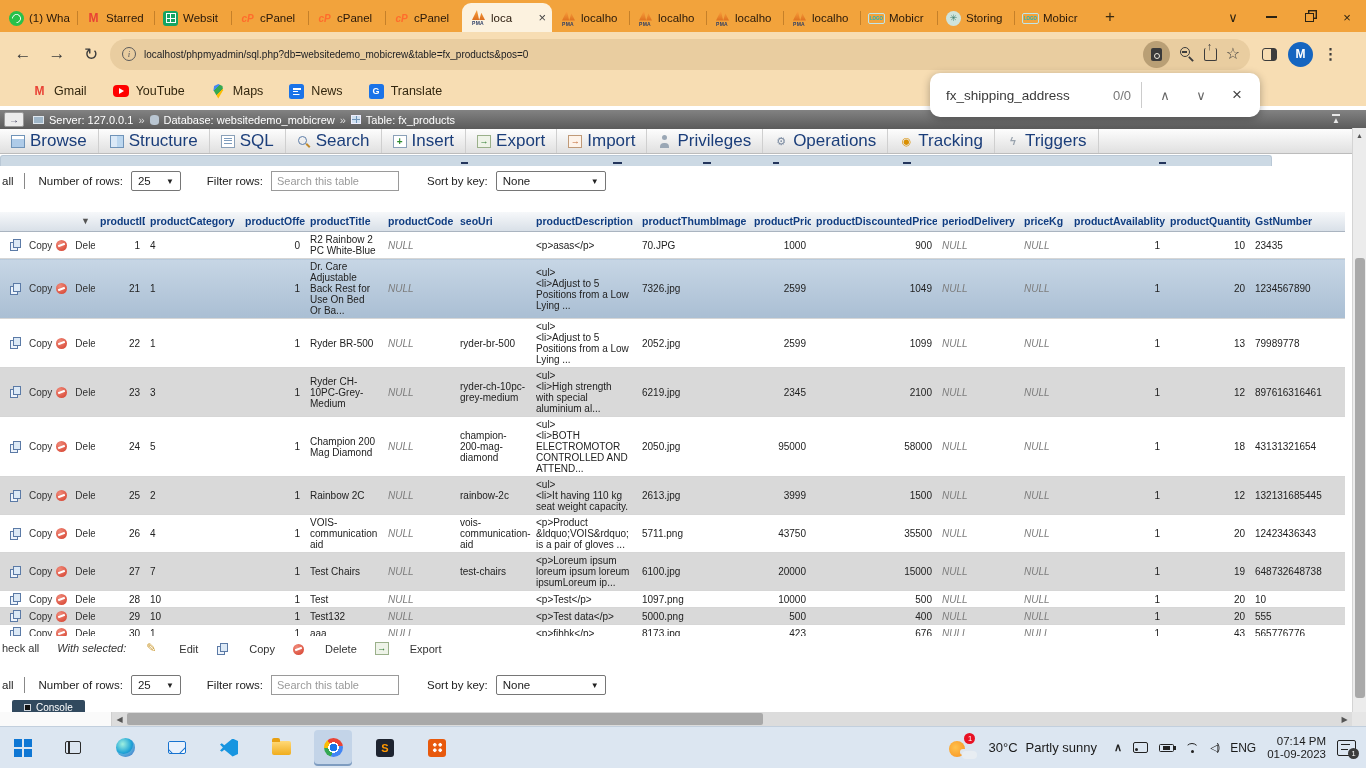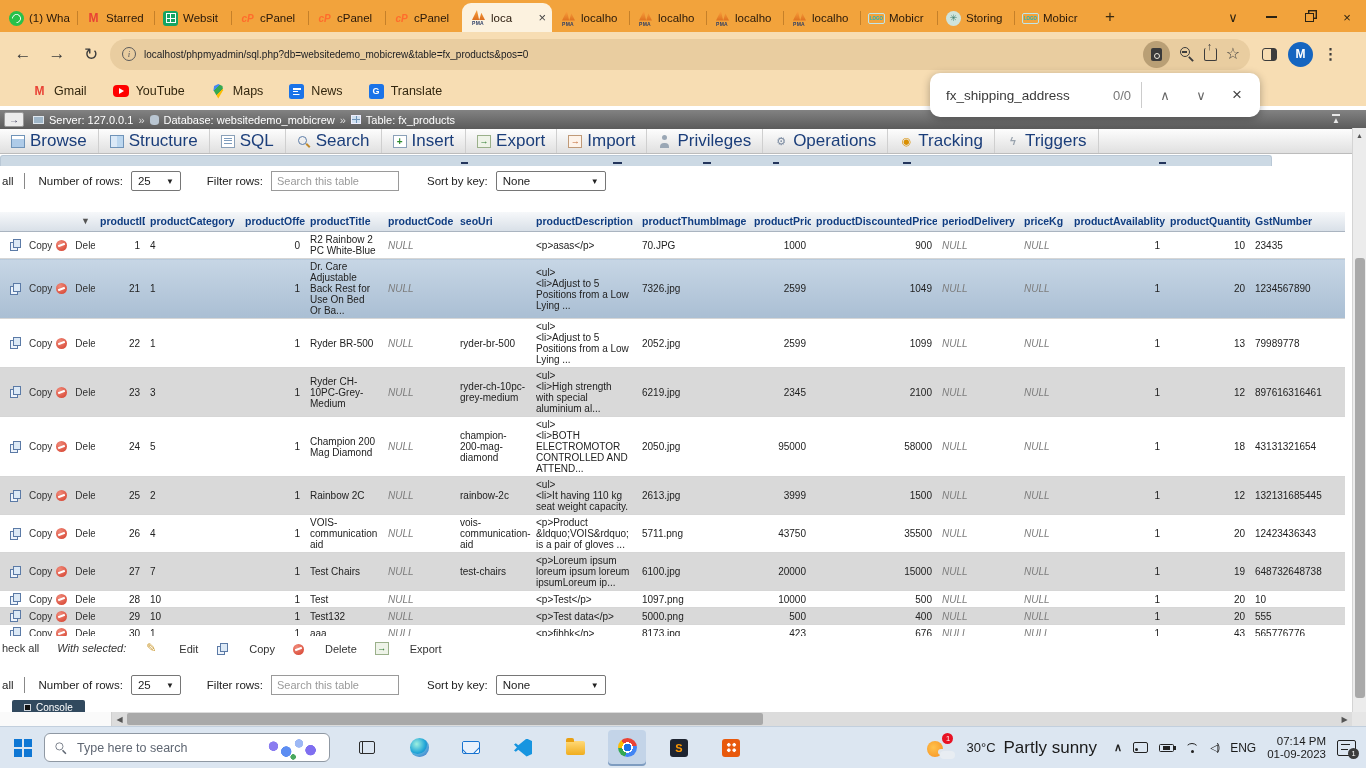--- a/index.html
+++ b/index.html
@@ -207,21 +207,21 @@
   .icon-sublime-icon::after{content:"S"}
   .icon-app-grid-icon{width:18px;height:18px;border-radius:3px;background:#e8590c}
   .icon-app-grid-icon::after{content:"";width:11px;height:11px;background:radial-gradient(circle,#fff 1.6px,transparent 1.9px) 0 0/5.5px 5.5px}
 
   .tb-right{margin-left:auto;display:flex;align-items:center;gap:11px;padding-right:4px}
   .weatheric{position:relative;width:28px;height:24px}
   .weatheric .sun{position:absolute;left:0;bottom:3px;width:16px;height:16px;border-radius:50%;background:radial-gradient(circle at 40% 40%,#ffc24d,#f78f1e)}
   .weatheric .cloud{position:absolute;right:0;bottom:1px;width:15px;height:8px;background:#e8edf2;border-radius:6px;box-shadow:-3px -3px 0 -1px #dfe6ee}
   .weatheric .wbadge{position:absolute;top:-3px;right:2px;width:11px;height:11px;border-radius:50%;background:#e81224;color:#fff;font-size:7.5px;display:flex;align-items:center;justify-content:center}
   .wtemp{font-size:13px;color:#1b1b1b}
-  .wcond{font-size:17px;color:#1b1b1b;margin-left:-3px}
+  .wcond{font-size:13px;color:#1b1b1b;margin-left:-3px}
   .trayic{display:inline-flex;align-items:center;justify-content:center;color:#222}
   .icon-chevron-up-icon::after{content:"∧";font-size:11px;font-weight:700}
   .icon-cast-icon{width:15px;height:11px;border:1.5px solid #222;border-radius:2px;position:relative}
   .icon-cast-icon::after{content:"";position:absolute;left:1px;bottom:1px;width:3px;height:3px;background:#222;border-radius:50%}
   .icon-battery-icon{width:15px;height:8px;border:1.4px solid #222;border-radius:1.5px;position:relative;padding:1px}
   .icon-battery-icon::before{content:"";display:block;width:70%;height:100%;background:#222}
   .icon-battery-icon::after{content:"";position:absolute;right:-3px;top:1.5px;width:1.8px;height:3.5px;background:#222}
   .icon-wifi-icon{width:14px;height:10px;position:relative;overflow:hidden}
   .icon-wifi-icon::before{content:"";position:absolute;left:0;top:0;width:12px;height:12px;border:1.6px solid #222;border-radius:50%;clip-path:polygon(0 0,100% 0,50% 58%)}
   .icon-wifi-icon::after{content:"";position:absolute;left:5.5px;bottom:0;width:3px;height:3px;border-radius:50%;background:#222}
@@ -885,25 +885,20 @@
     </div>
 
     <div class="vscroll">
       <span class="vs-arrow">▲</span>
       <span class="vs-thumb"></span>
     </div>
   </div>
 
   <div class="taskbar">
     <span class="startic"></span>
-    <div class="tsearch">
-      <span class="mag"></span>
-      <input placeholder="Type here to search" style="">
-      <span class="blossoms"></span>
-    </div>
     <div class="apps">
         <span class="app">
           <span class="appic icon-taskview-icon"></span>
         </span>
         <span class="app">
           <span class="appic icon-edge-icon"></span>
         </span>
         <span class="app">
           <span class="appic icon-mail-icon"></span>
         </span>

